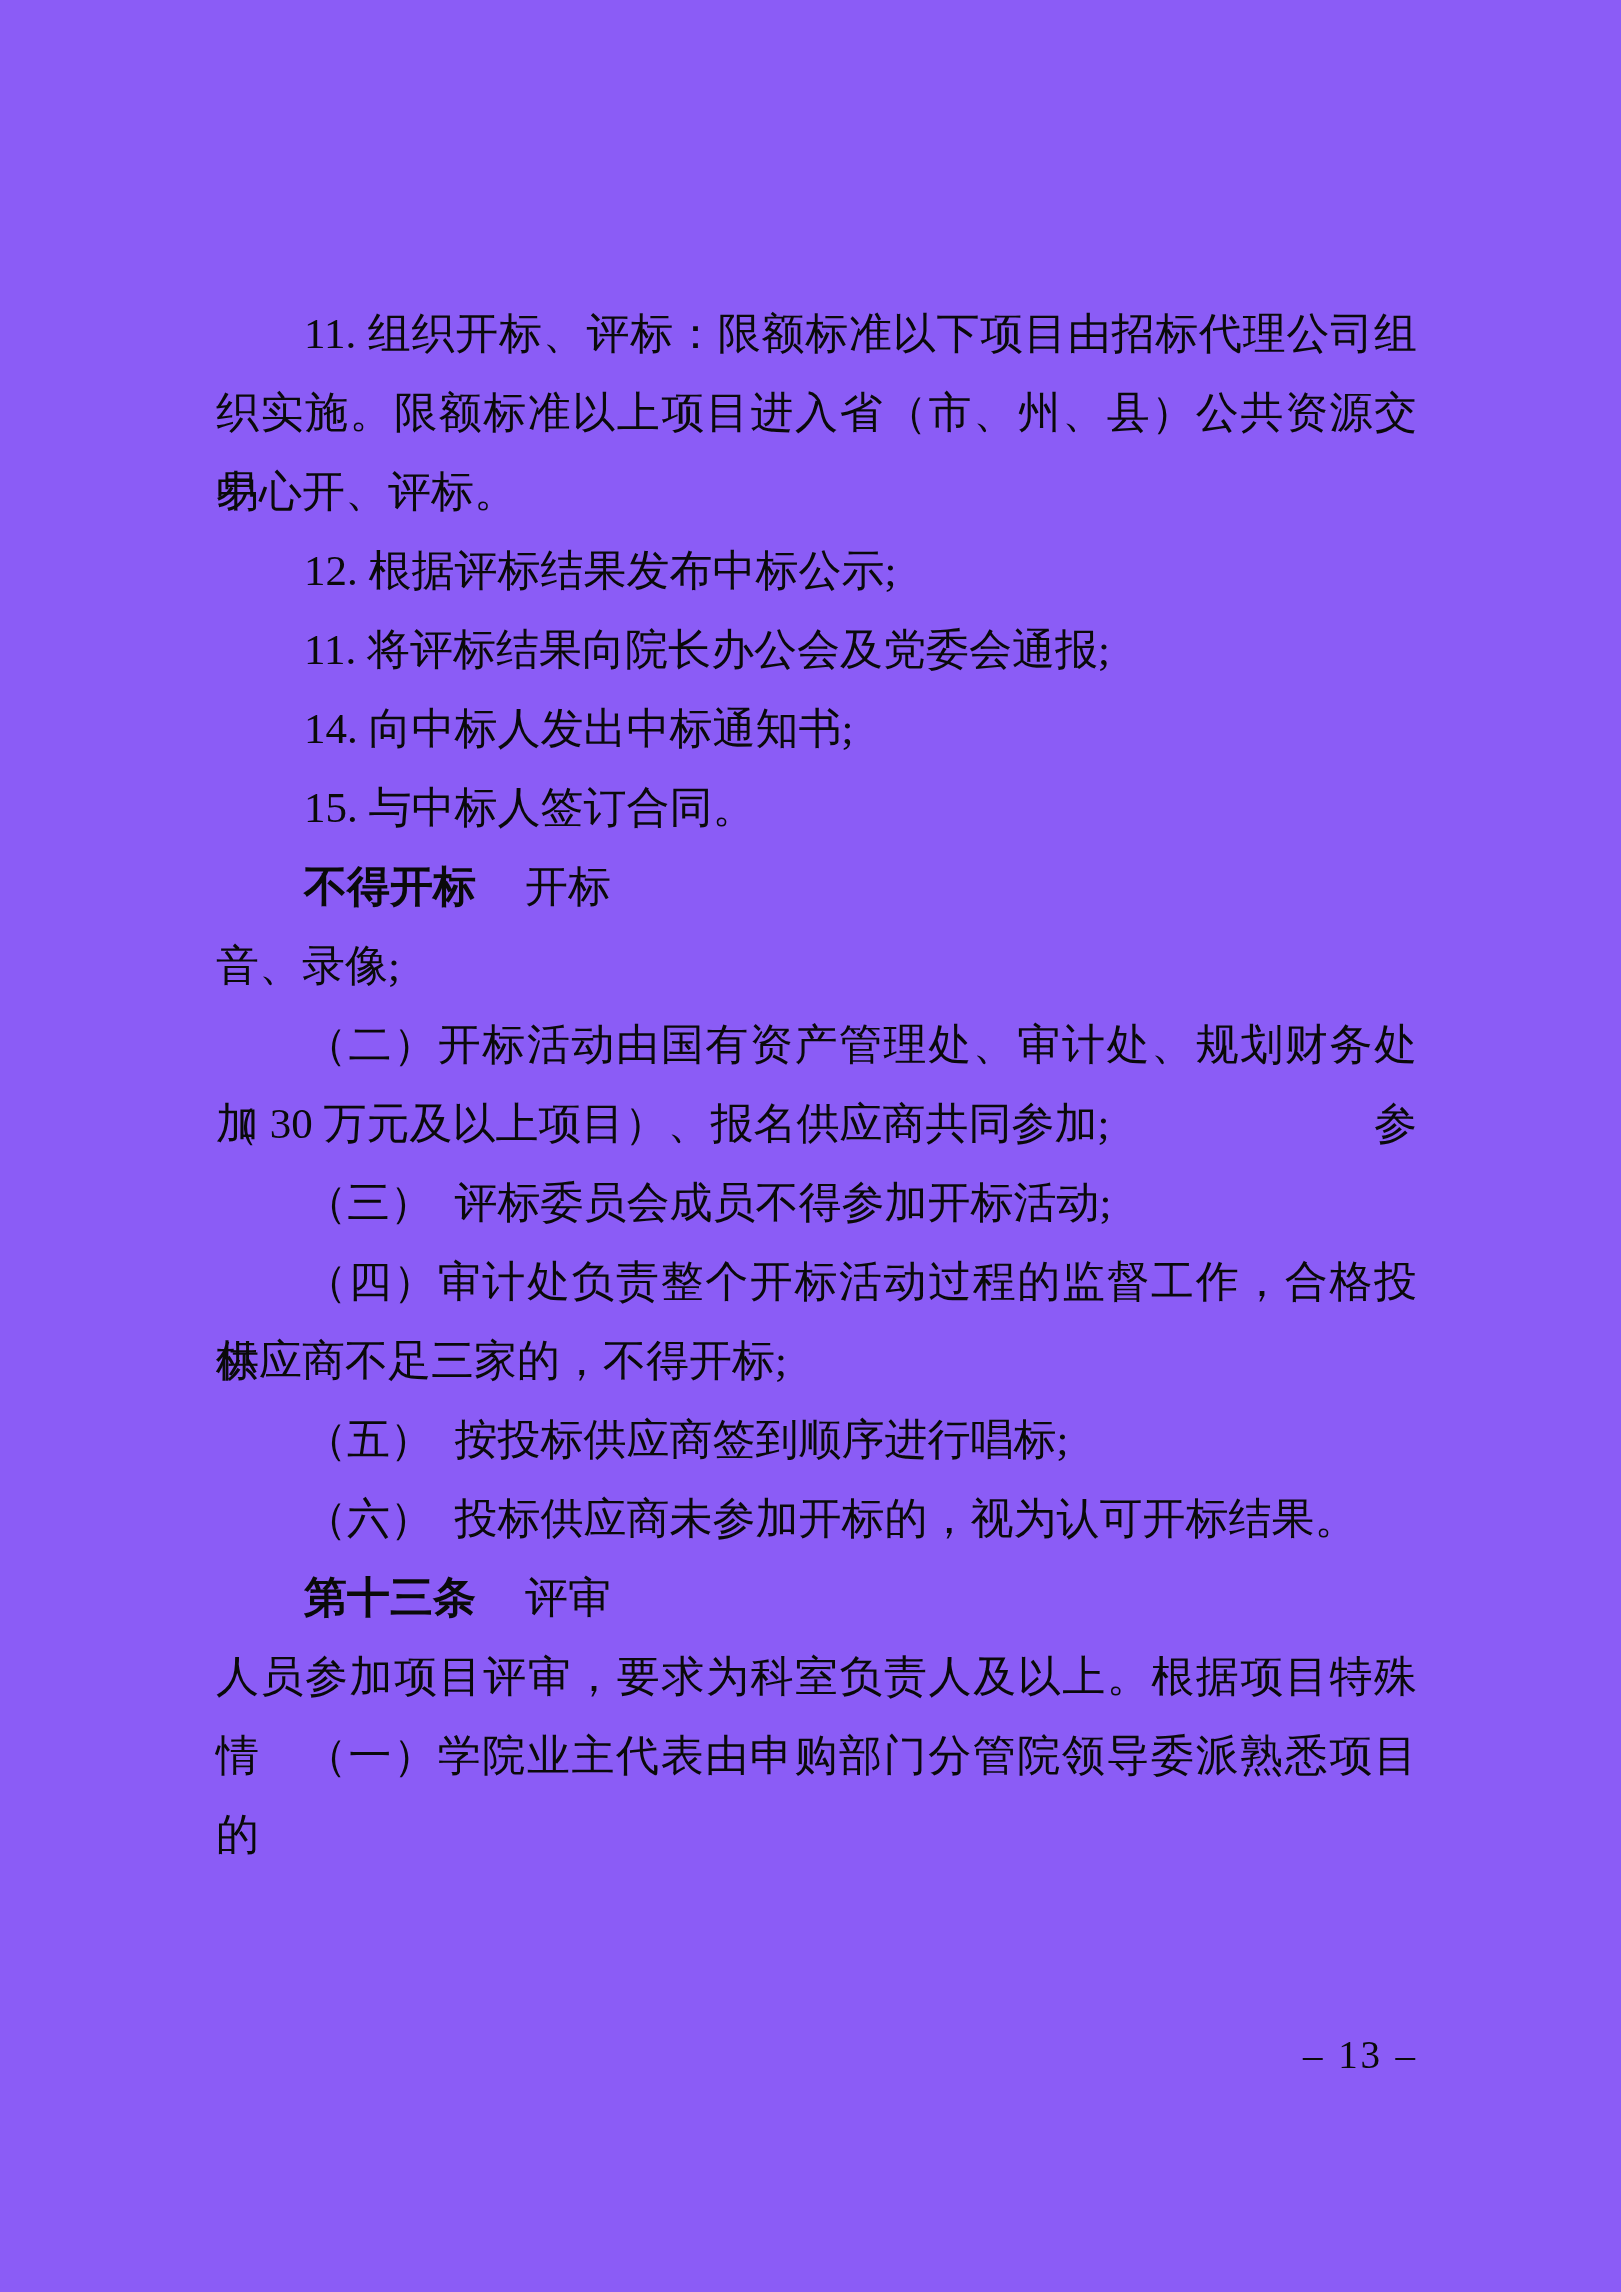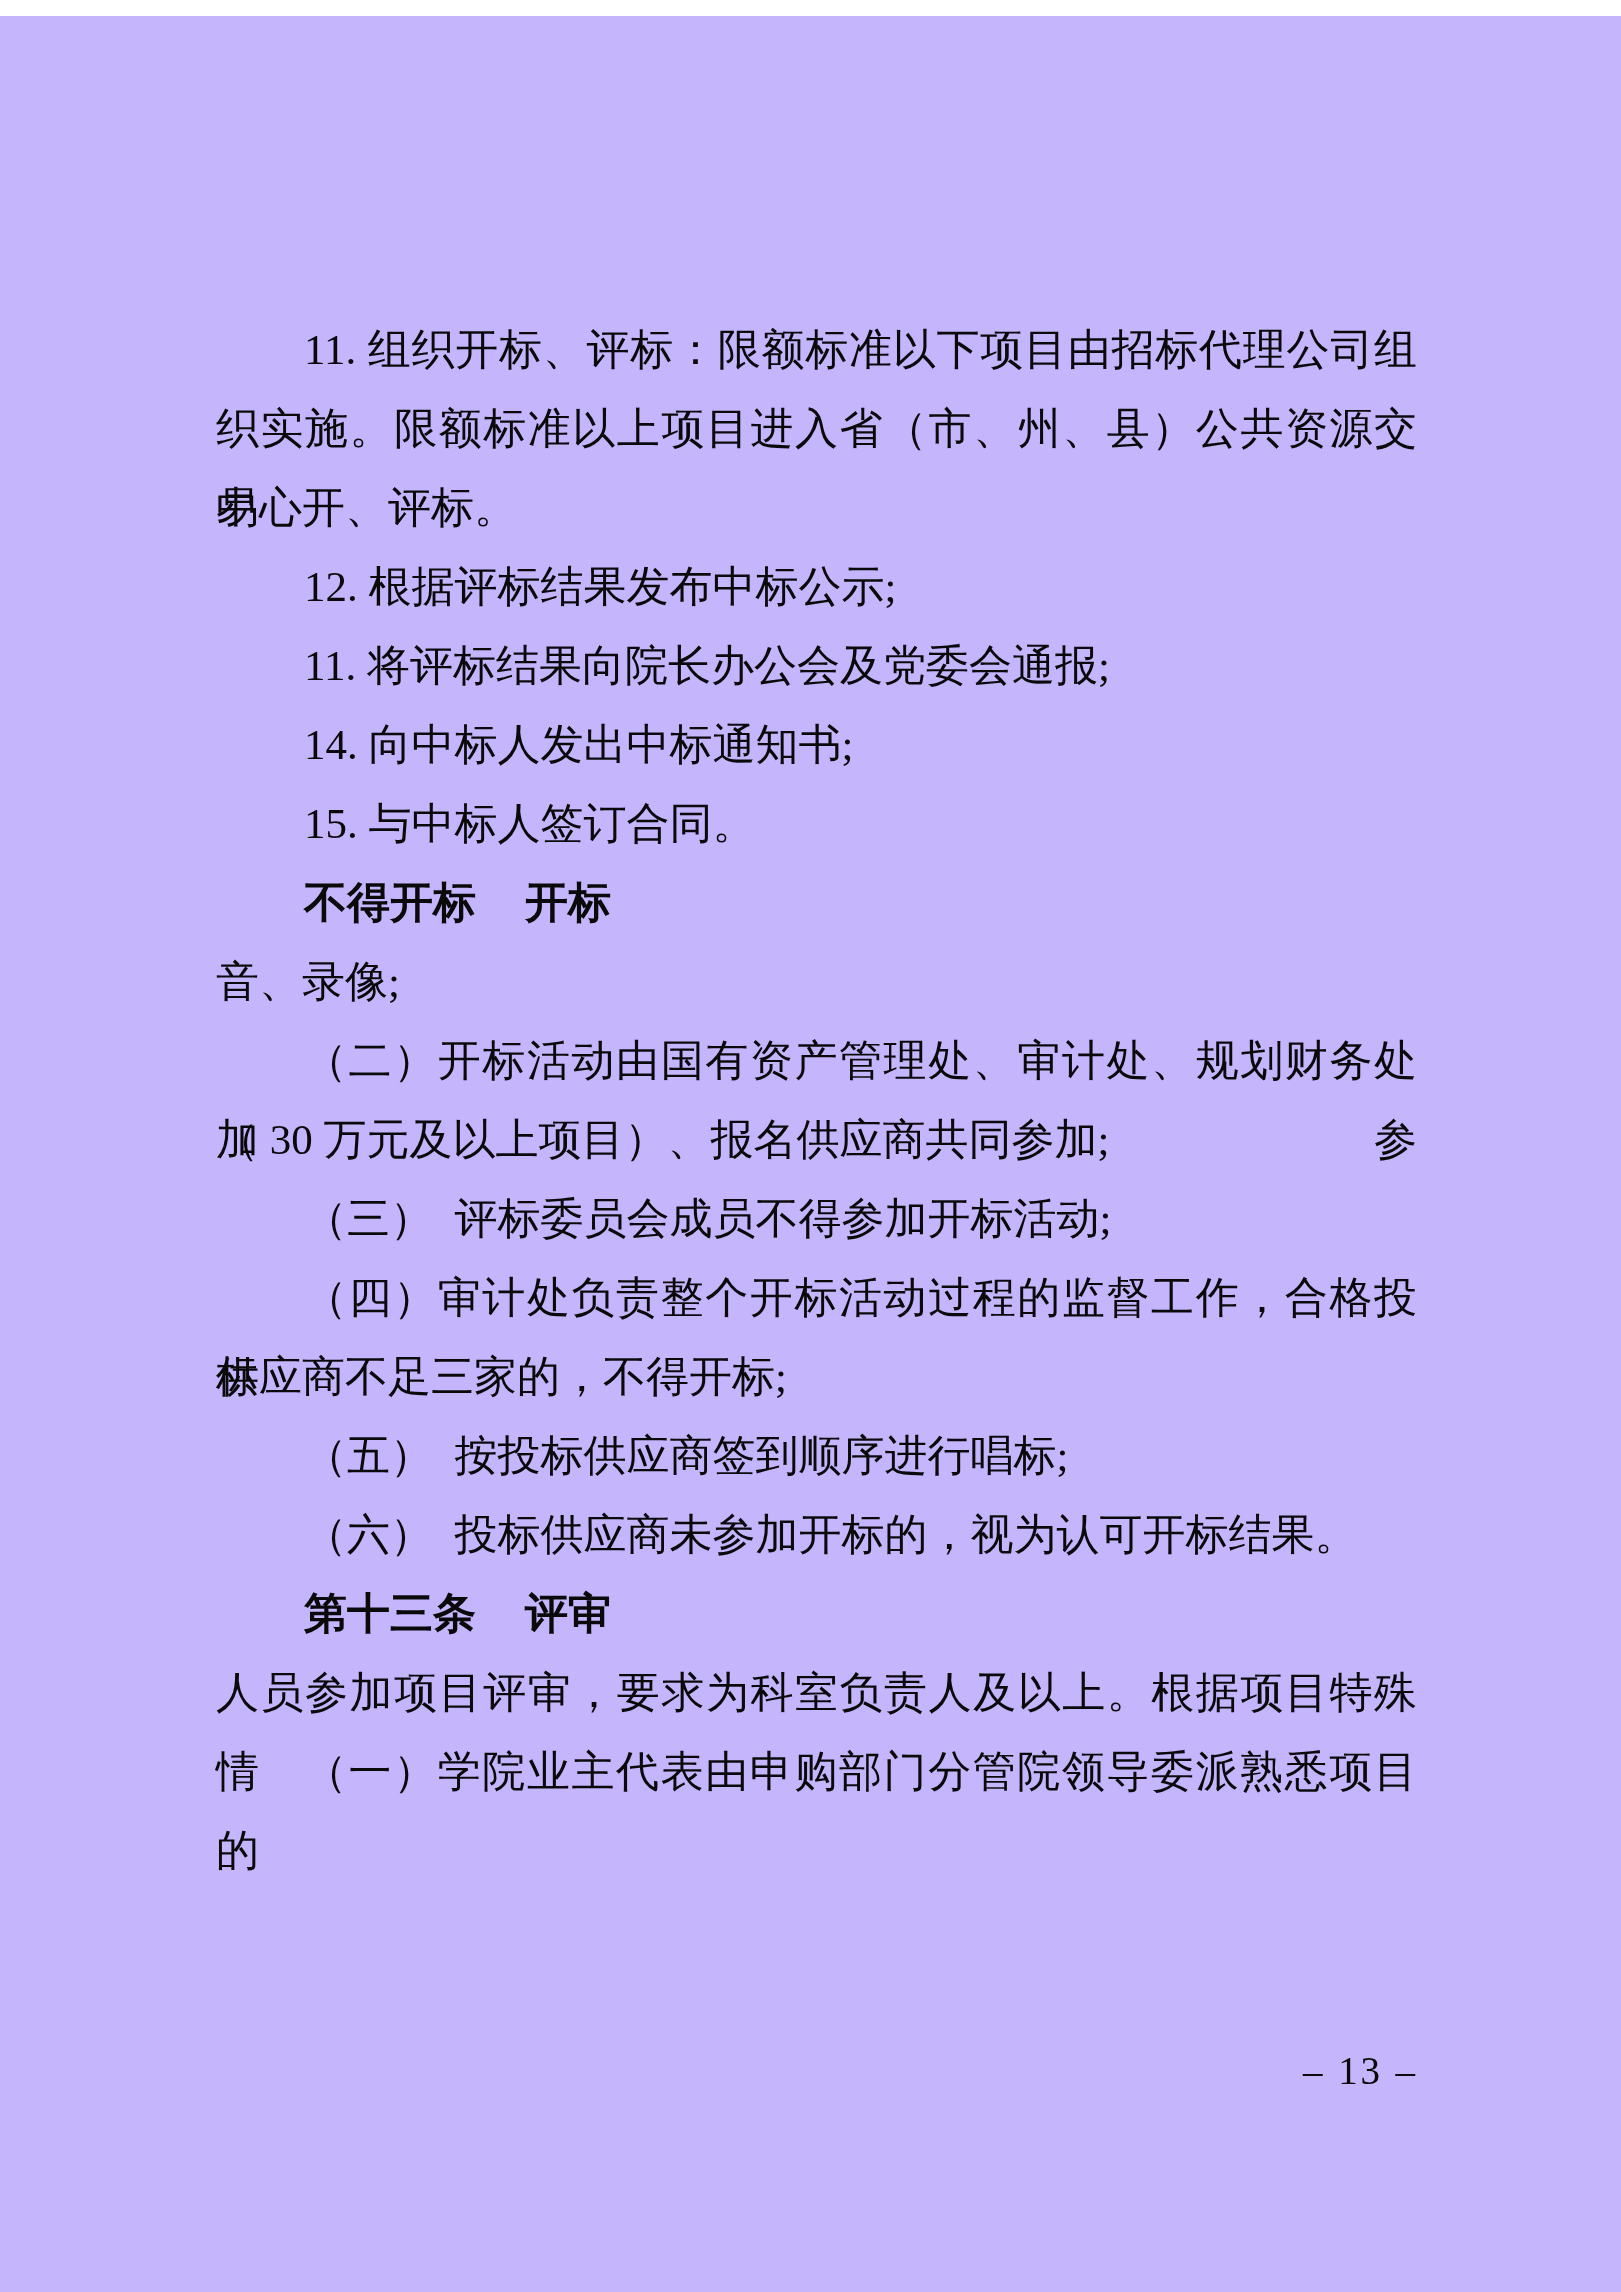--- a/index.html
+++ b/index.html
@@ -7,22 +7,21 @@
     width: 1621px;
     height: 2293px;
     position: relative;
     background: #ffffff;
     font-family: "Liberation Serif", "DejaVu Serif", serif;
     overflow: hidden;
   }
   .page {
     position: absolute;
     inset: 0;
-    background: #c4b5fd;
-    margin-top: 16px;
+    background: #8b5cf6;
   }
   .body-text {
     position: absolute;
     left: 216px;
     top: 294px;
     width: 1201px;
   }
   .line {
     font-size: 43px;
     line-height: 79px;
@@ -31,21 +30,21 @@
     text-align: left;
     letter-spacing: 0;
     white-space: normal;
   }
   .line.indent { text-indent: 88px; }
   .line.justify {
     text-align: justify;
     text-align-last: justify;
   }
   .line.heading .h-num { font-weight: bold; }
-  .line.heading .h-title { margin-left: 49px; font-weight: bold; }
+  .line.heading .h-title { margin-left: 49px; }
   .page-number {
     position: absolute;
     top: 2027px;
     right: 203px;
     font-size: 39px;
     line-height: 55px;
     color: #0a0a0a;
     letter-spacing: 2.9px;
     text-align: left;
   }

